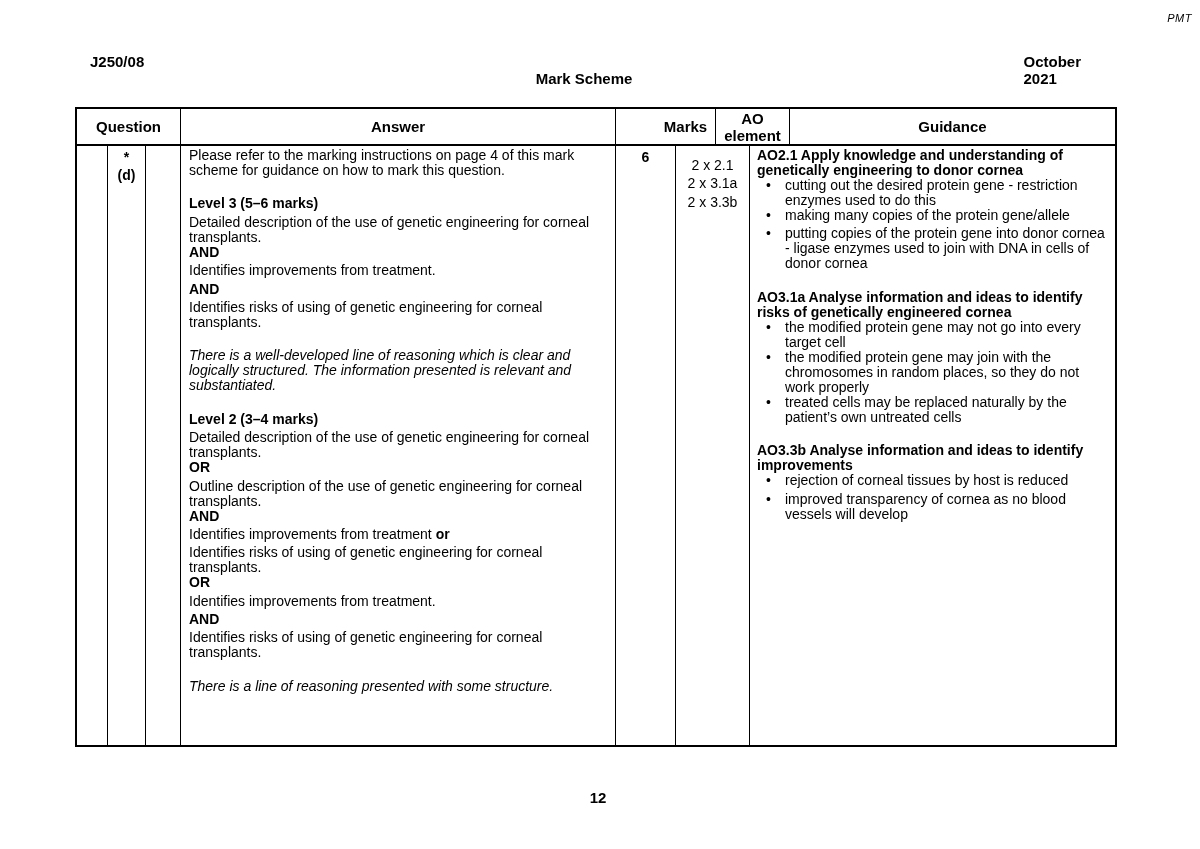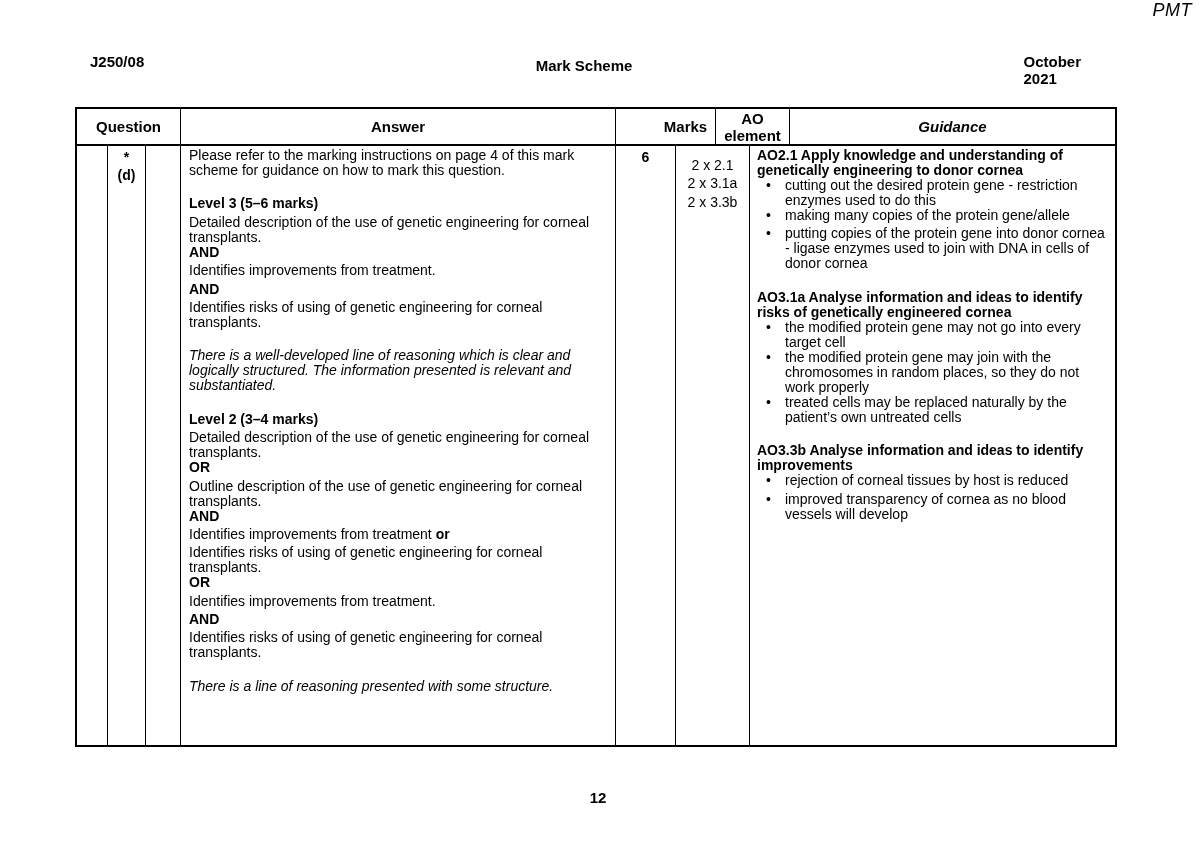--- a/index.html
+++ b/index.html
@@ -3,46 +3,46 @@
 <meta charset="utf-8">
 <style>
   * { margin:0; padding:0; box-sizing:border-box; }
   html,body { background:#fff; }
   body {
     width:1200px; height:849px; position:relative;
     font-family:"Liberation Sans","DejaVu Sans",sans-serif;
     color:#000; overflow:hidden;
   }
   .pmt {
-    position:absolute; top:0; right:8px;
-    font-style:italic; font-size:18px; letter-spacing:0.5px;
+    position:absolute; top:12px; right:8px;
+    font-style:italic; font-size:11px; letter-spacing:0.5px;
   }
   .doc-header { position:absolute; top:53px; left:0; width:983px; height:20px; font-weight:bold; font-size:15px; }
   .doc-code  { position:absolute; left:90px; top:0; }
-  .doc-title { position:absolute; left:584px; top:4px; transform:translateX(-50%); }
+  .doc-title { position:absolute; left:584px; top:17px; transform:translateX(-50%); }
   .doc-date  { position:absolute; left:1081px; top:0; transform:translateX(-100%); }
 
   .mark-table {
     position:absolute; left:75px; top:107px; width:1042px; height:640px;
     border:2px solid #000; display:flex; flex-direction:column; background:#fff;
   }
   .thead {
     display:flex; flex:0 0 37px; border-bottom:2px solid #000;
     font-weight:bold; font-size:15px;
   }
   .thead .hcell {
     display:flex; align-items:center; justify-content:center; text-align:center;
     border-right:1.5px solid #000; line-height:17px; padding:0 2px;
   }
   .hcell:last-child, .bcell:last-child { border-right:none; }
   .h-question { width:104px; }
   .h-answer   { width:435px; }
   .h-marks    { width:60px;margin-left:40px; }
   .h-ao       { width:74px; }
-  .h-guidance { flex:1;font-style:italic; }
+  .h-guidance { flex:1; }
 
   .tbody { display:flex; flex:1 1 auto; min-height:0; font-size:14px; }
   .bcell { border-right:1.5px solid #000; }
   .b-q1 { width:31px; }
   .b-q2 { width:38px; text-align:center; font-weight:bold; padding-top:2px; line-height:18px; }
   .b-q3 { width:35px; }
   .b-answer { width:435px; padding:2px 8px 2px 8px; }
   .b-marks  { width:60px; text-align:center; font-weight:bold; padding-top:3px; }
   .b-ao     { width:74px; text-align:center; font-weight:normal; padding-top:12px; line-height:18.5px; }
   .b-guidance { flex:1; padding:2px 10px 2px 7px; }

